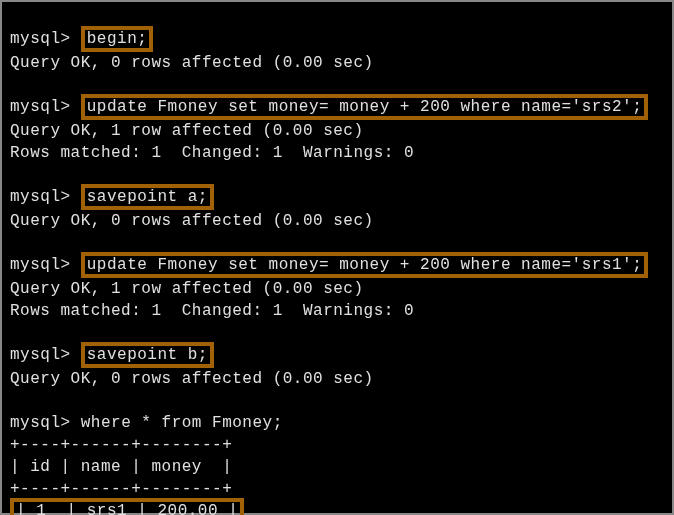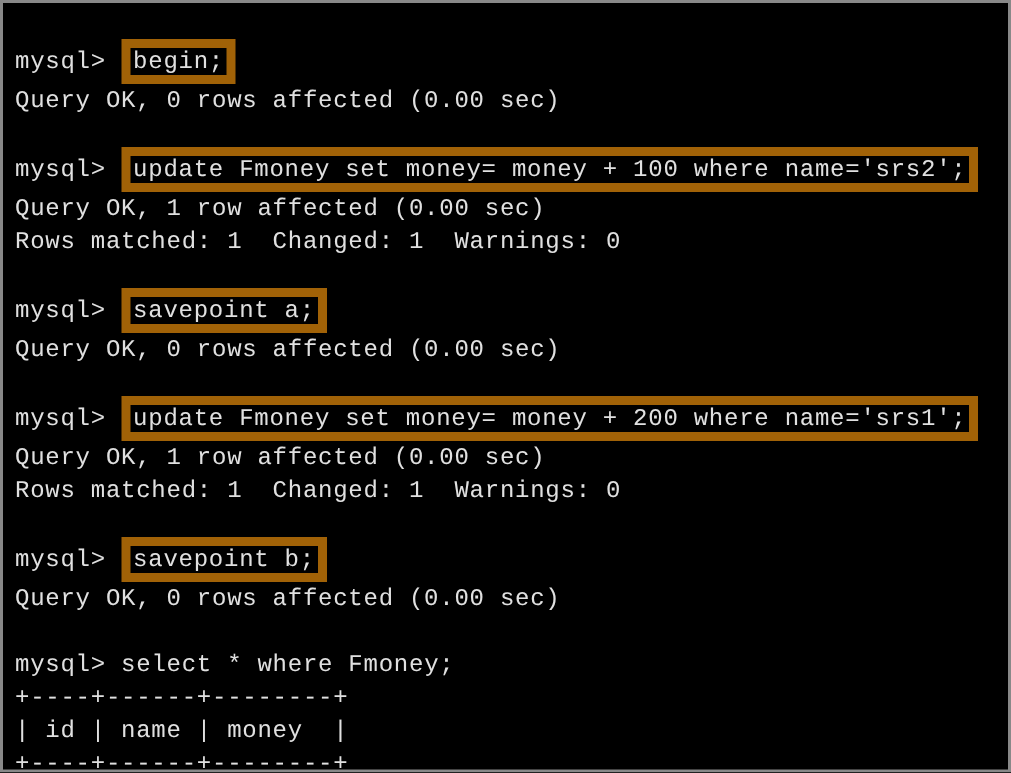--- a/index.html
+++ b/index.html
@@ -18,49 +18,49 @@
     line-height: 22px;
     padding: 4px 8px;
     white-space: pre;
     letter-spacing: 0.5px;
     border: 2px solid #888;
     box-sizing: border-box;
     width: 674px;
     height: 515px;
   }
   .hl {
-    border: 6px solid #a16207;
+    border: 4px solid #a16207;
     padding: 0 2px;
     display: inline-block;
     line-height: 18px;
     margin-top: -2px;
   }
 </style>
 </head>
 <body>
 
 <div class="terminal">
 <span>mysql&gt;</span> <span class="hl"><span>begin;</span></span>
 <span>Query OK, 0 rows affected (0.00 sec)</span>
 
-<span>mysql&gt;</span> <span class="hl"><span>update Fmoney set money= money + 100 where name='srs2';</span></span>
+<span>mysql&gt;</span> <span class="hl"><span>update Fmoney set money= money + 200 where name='srs2';</span></span>
 <span>Query OK, 1 row affected (0.00 sec)</span>
 <span>Rows matched: 1  Changed: 1  Warnings: 0</span>
 
 <span>mysql&gt;</span> <span class="hl"><span>savepoint a;</span></span>
 <span>Query OK, 0 rows affected (0.00 sec)</span>
 
 <span>mysql&gt;</span> <span class="hl"><span>update Fmoney set money= money + 200 where name='srs1';</span></span>
 <span>Query OK, 1 row affected (0.00 sec)</span>
 <span>Rows matched: 1  Changed: 1  Warnings: 0</span>
 
 <span>mysql&gt;</span> <span class="hl"><span>savepoint b;</span></span>
 <span>Query OK, 0 rows affected (0.00 sec)</span>
 
-<span>mysql&gt;</span> <span>select * where Fmoney;</span>
+<span>mysql&gt;</span> <span>where * from Fmoney;</span>
 <span>+----+------+--------+</span>
 <span>| id | name | money  |</span>
 <span>+----+------+--------+</span>
 <span class="hl"><span>| 1  | srs1 | 200.00 |</span></span>
 <span class="hl"><span>| 2  | srs2 | 200.00 |</span></span>
 
 
 </div>
 
 </body></html>

